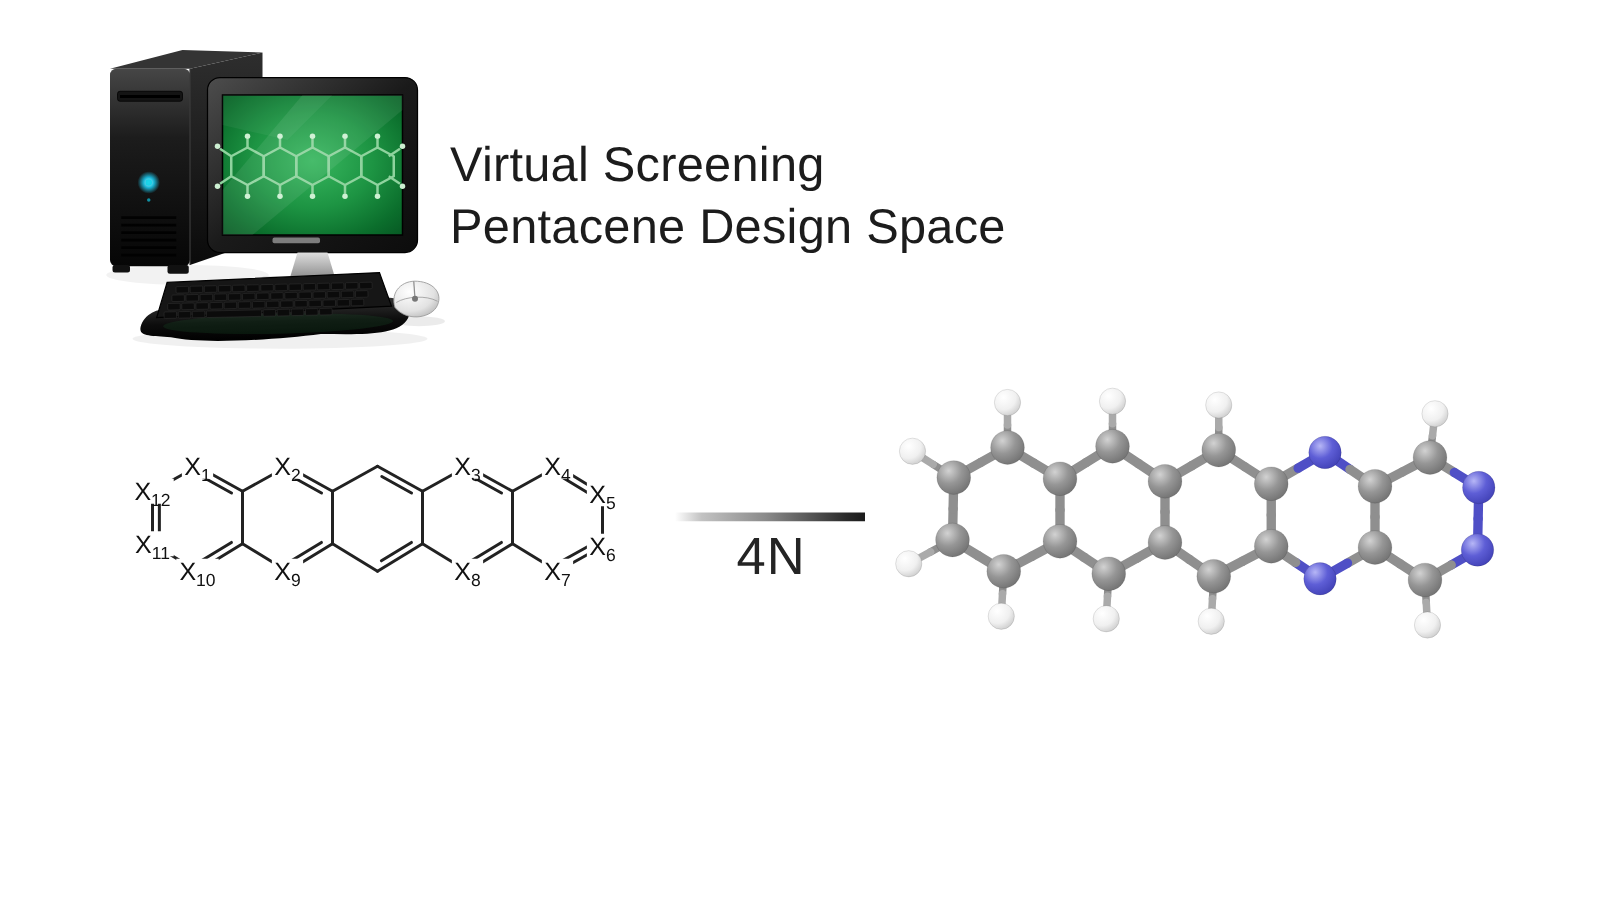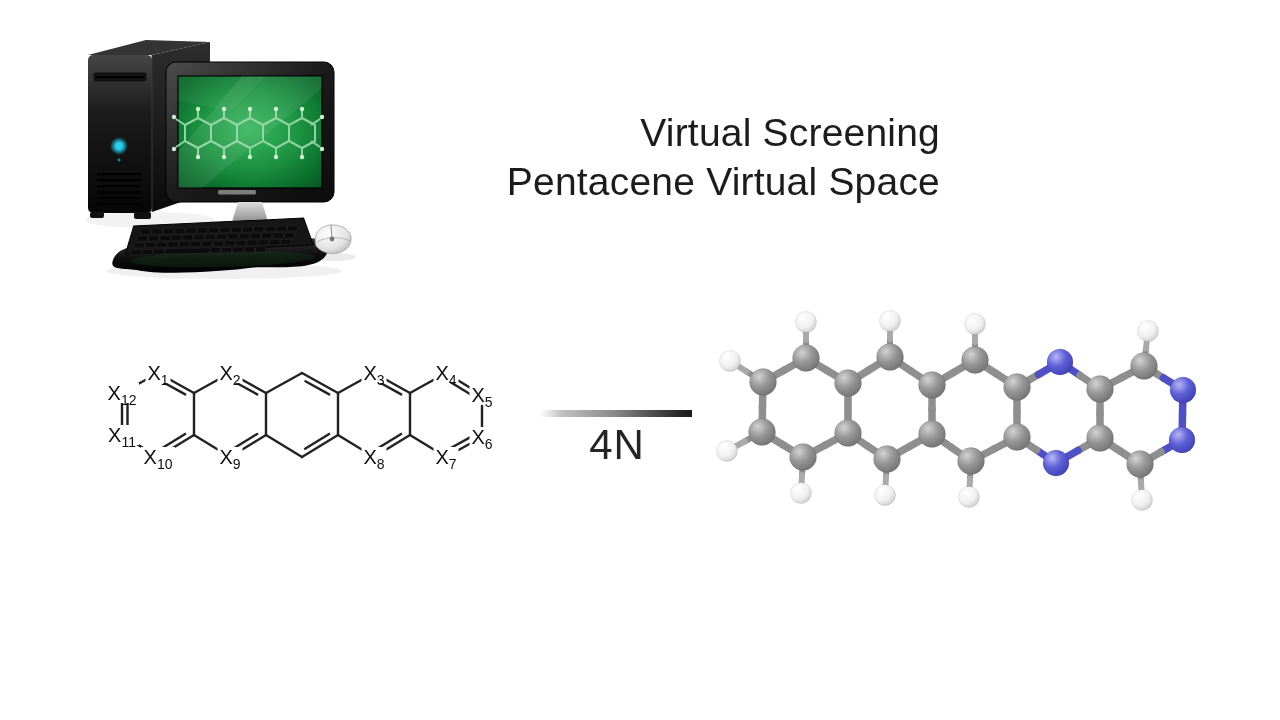--- a/index.html
+++ b/index.html
@@ -1,19 +1,19 @@
 <!DOCTYPE html>
 <html><head>
 <meta charset="utf-8">
 <style>
   html,body{margin:0;padding:0;background:#fff;}
   .canvas{position:relative;width:1280px;height:720px;background:#ffffff;overflow:hidden;
           font-family:"Liberation Sans",sans-serif;}
   .abs{position:absolute;}
-  .title-block{left:360px;top:108px;width:580px;text-align:right;
+  .title-block{left:360px;top:108px;width:580px;text-align:left;
                font-size:39px;line-height:49px;color:#1c1c1c;letter-spacing:.2px;}
   .rxn{left:540px;top:410px;width:154px;text-align:center;}
   .rxn-bar{height:7px;width:152px;
            background:linear-gradient(to right,rgba(195,195,195,0) 0%,#c2c2c2 14%,#8a8a8a 48%,#2b2b2b 90%,#1b1b1b 100%);}
   .rxn-label{margin-top:4px;font-size:42px;color:#242424;letter-spacing:1px;}
   svg{display:block;}
 </style>
 </head>
 <body>
 
@@ -200,21 +200,21 @@
     <g>
       <path d="M316,246 C312,233 322,224 334,225 C348,226 355,236 349,246 C343,255 325,257 316,246 Z" fill="url(#mouseGrad)" stroke="#9a9a9a" stroke-width="0.7"></path>
       <path d="M331,225 L332,239" stroke="#8f8f8f" stroke-width="1" fill="none"></path>
       <path d="M317,242 C325,237 341,236 350,241" stroke="#999" stroke-width="0.8" fill="none" opacity="0.8"></path>
       <circle cx="332" cy="239" r="2.4" fill="#777"></circle>
     </g>
   </svg>
 
   <div class="abs title-block">
     <div>Virtual Screening</div>
-    <div>Pentacene Virtual Space</div>
+    <div>Pentacene Design Space</div>
   </div>
 
   <svg id="sv2d" class="abs" style="left:85px;top:330px;" width="430" height="165" viewBox="85 330 430 165">
       <line x1="122" y1="393" x2="158" y2="373" stroke="#222" stroke-width="2.4" stroke-linecap="round"></line>
       <line x1="158" y1="373" x2="194" y2="393" stroke="#222" stroke-width="2.4" stroke-linecap="round"></line>
       <line x1="194" y1="393" x2="194" y2="435" stroke="#222" stroke-width="2.4" stroke-linecap="round"></line>
       <line x1="194" y1="435" x2="158" y2="457" stroke="#222" stroke-width="2.4" stroke-linecap="round"></line>
       <line x1="158" y1="457" x2="122" y2="435" stroke="#222" stroke-width="2.4" stroke-linecap="round"></line>
       <line x1="122" y1="435" x2="122" y2="393" stroke="#222" stroke-width="2.4" stroke-linecap="round"></line>
       <line x1="194" y1="393" x2="230" y2="373" stroke="#222" stroke-width="2.4" stroke-linecap="round"></line>

